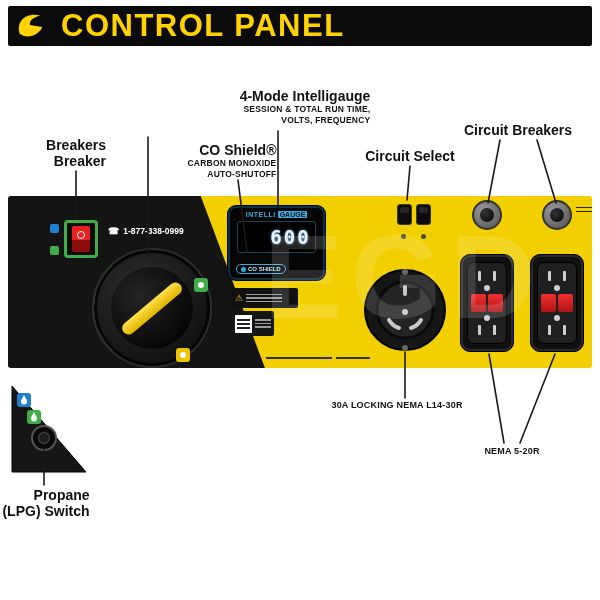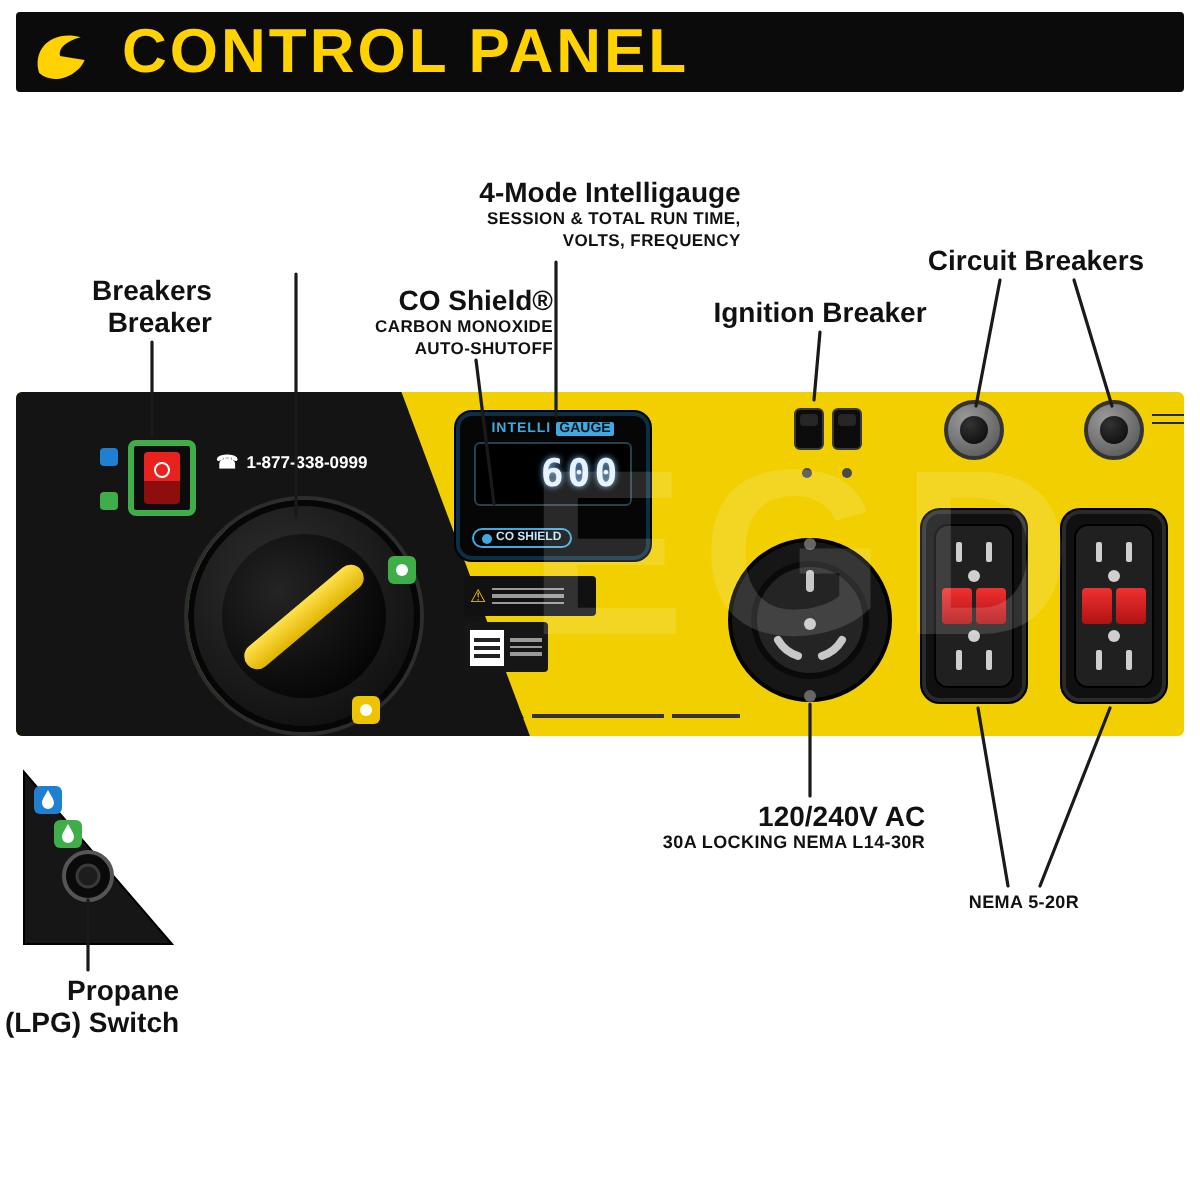--- a/index.html
+++ b/index.html
@@ -1,21 +1,21 @@
 <!DOCTYPE html>
 <html><head>
 <meta charset="utf-8">
 <style>
   html,body{margin:0;padding:0;background:#fff;overflow:hidden;}
   .stage{position:relative;width:600px;height:600px;background:#ffffff;
          font-family:"Liberation Sans",sans-serif;color:#111;}
 
   
   .banner{position:absolute;left:8px;top:6px;width:584px;height:40px;background:#0b0b0b;
-          border-radius:2px;display:flex;align-items:flex-end;}
+          border-radius:2px;display:flex;align-items:center;}
   .banner .logo{width:34px;height:34px;margin-left:5px;flex:0 0 auto;}
   .banner h1{margin:0 0 0 14px;font-size:31px;font-weight:700;letter-spacing:1.5px;
              color:#ffd200;line-height:40px;}
 
   
   .callout{position:absolute;transform:translateX(-50%);text-align:right;white-space:nowrap;z-index:12;}
   .c-title{font-size:14px;font-weight:700;line-height:1.15;color:#111;}
   .c-sub{font-size:8.5px;font-weight:700;line-height:1.25;color:#111;letter-spacing:.2px;}
   .lines{position:absolute;left:0;top:0;width:600px;height:600px;z-index:11;pointer-events:none;}
 
@@ -157,29 +157,28 @@
     <div class="c-title">Breaker</div>
   </div>
 
   <div class="callout" style="left:232px;top:142px;">
     <div class="c-title">CO Shield®</div>
     <div class="c-sub">CARBON MONOXIDE</div>
     <div class="c-sub">AUTO-SHUTOFF</div>
   </div>
 
   <div class="callout" style="left:410px;top:148px;">
-    <div class="c-title">Ignition Breaker</div>
+    <div class="c-title">Circuit Select</div>
   </div>
 
   <div class="callout" style="left:518px;top:122px;">
     <div class="c-title">Circuit Breakers</div>
   </div>
 
   <div class="callout" style="left:397px;top:400px;">
-    <div class="c-title">120/240V AC</div>
     <div class="c-sub" style="font-size:9px;">30A LOCKING NEMA L14-30R</div>
   </div>
 
   <div class="callout" style="left:512px;top:446px;">
     <div class="c-sub" style="font-size:9px;">NEMA 5-20R</div>
   </div>
 
   <div class="callout" style="left:46px;top:487px;">
     <div class="c-title">Propane</div>
     <div class="c-title">(LPG) Switch</div>

